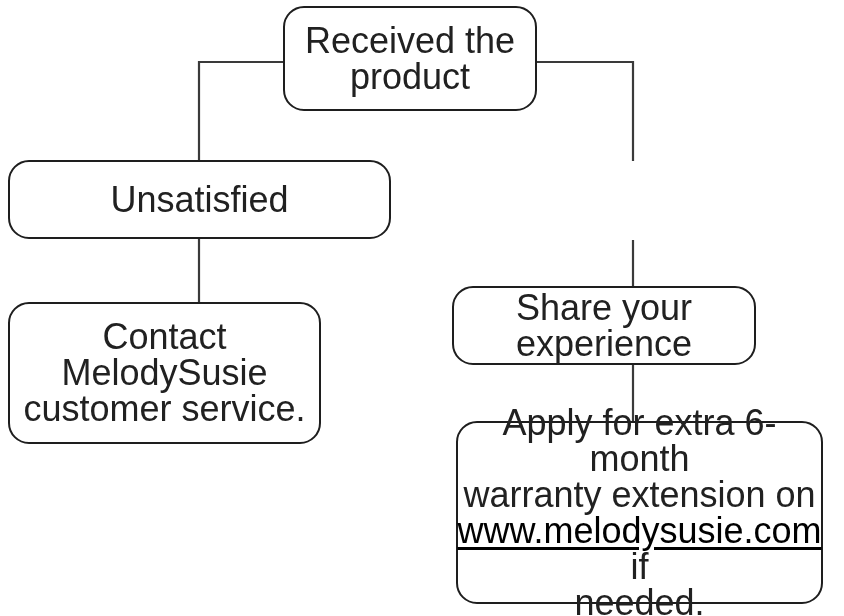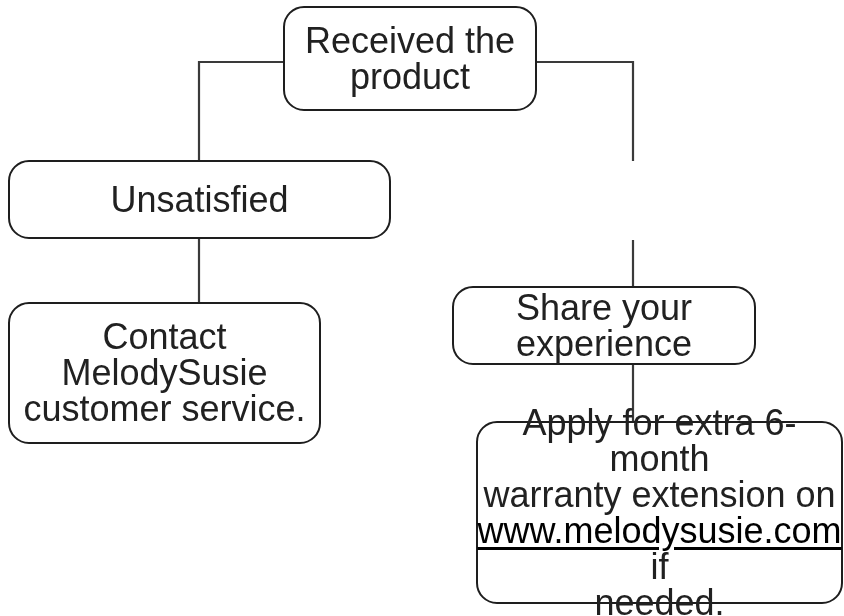--- a/index.html
+++ b/index.html
@@ -44,21 +44,21 @@
   }
   .lbl {
     white-space: pre-line;
     display: inline-block;
   }
   .node-received    { left: 283px; top:   6px; width: 254px; height: 105px; }
   .node-unsatisfied { left:   8px; top: 160px; width: 383px; height:  79px; text-align: right; }
   .node-contact     { left:  8px; top: 302px; width: 313px; height: 142px; }
   .node-satisfied   { left: 450px; top: 161px; width: 368px; height:  79px; }
   .node-share       { left: 452px; top: 286px; width: 304px; height:  79px; }
-  .node-apply       { left: 476px; top: 421px; width: 367px; height: 183px; }
+  .node-apply       { left: 456px; top: 421px; width: 367px; height: 183px; }
   .link {
     color: #000000;
     text-decoration: underline;
     text-underline-offset: 4px;
     cursor: pointer;
   }
 </style>
 </head>
 <body>
 

